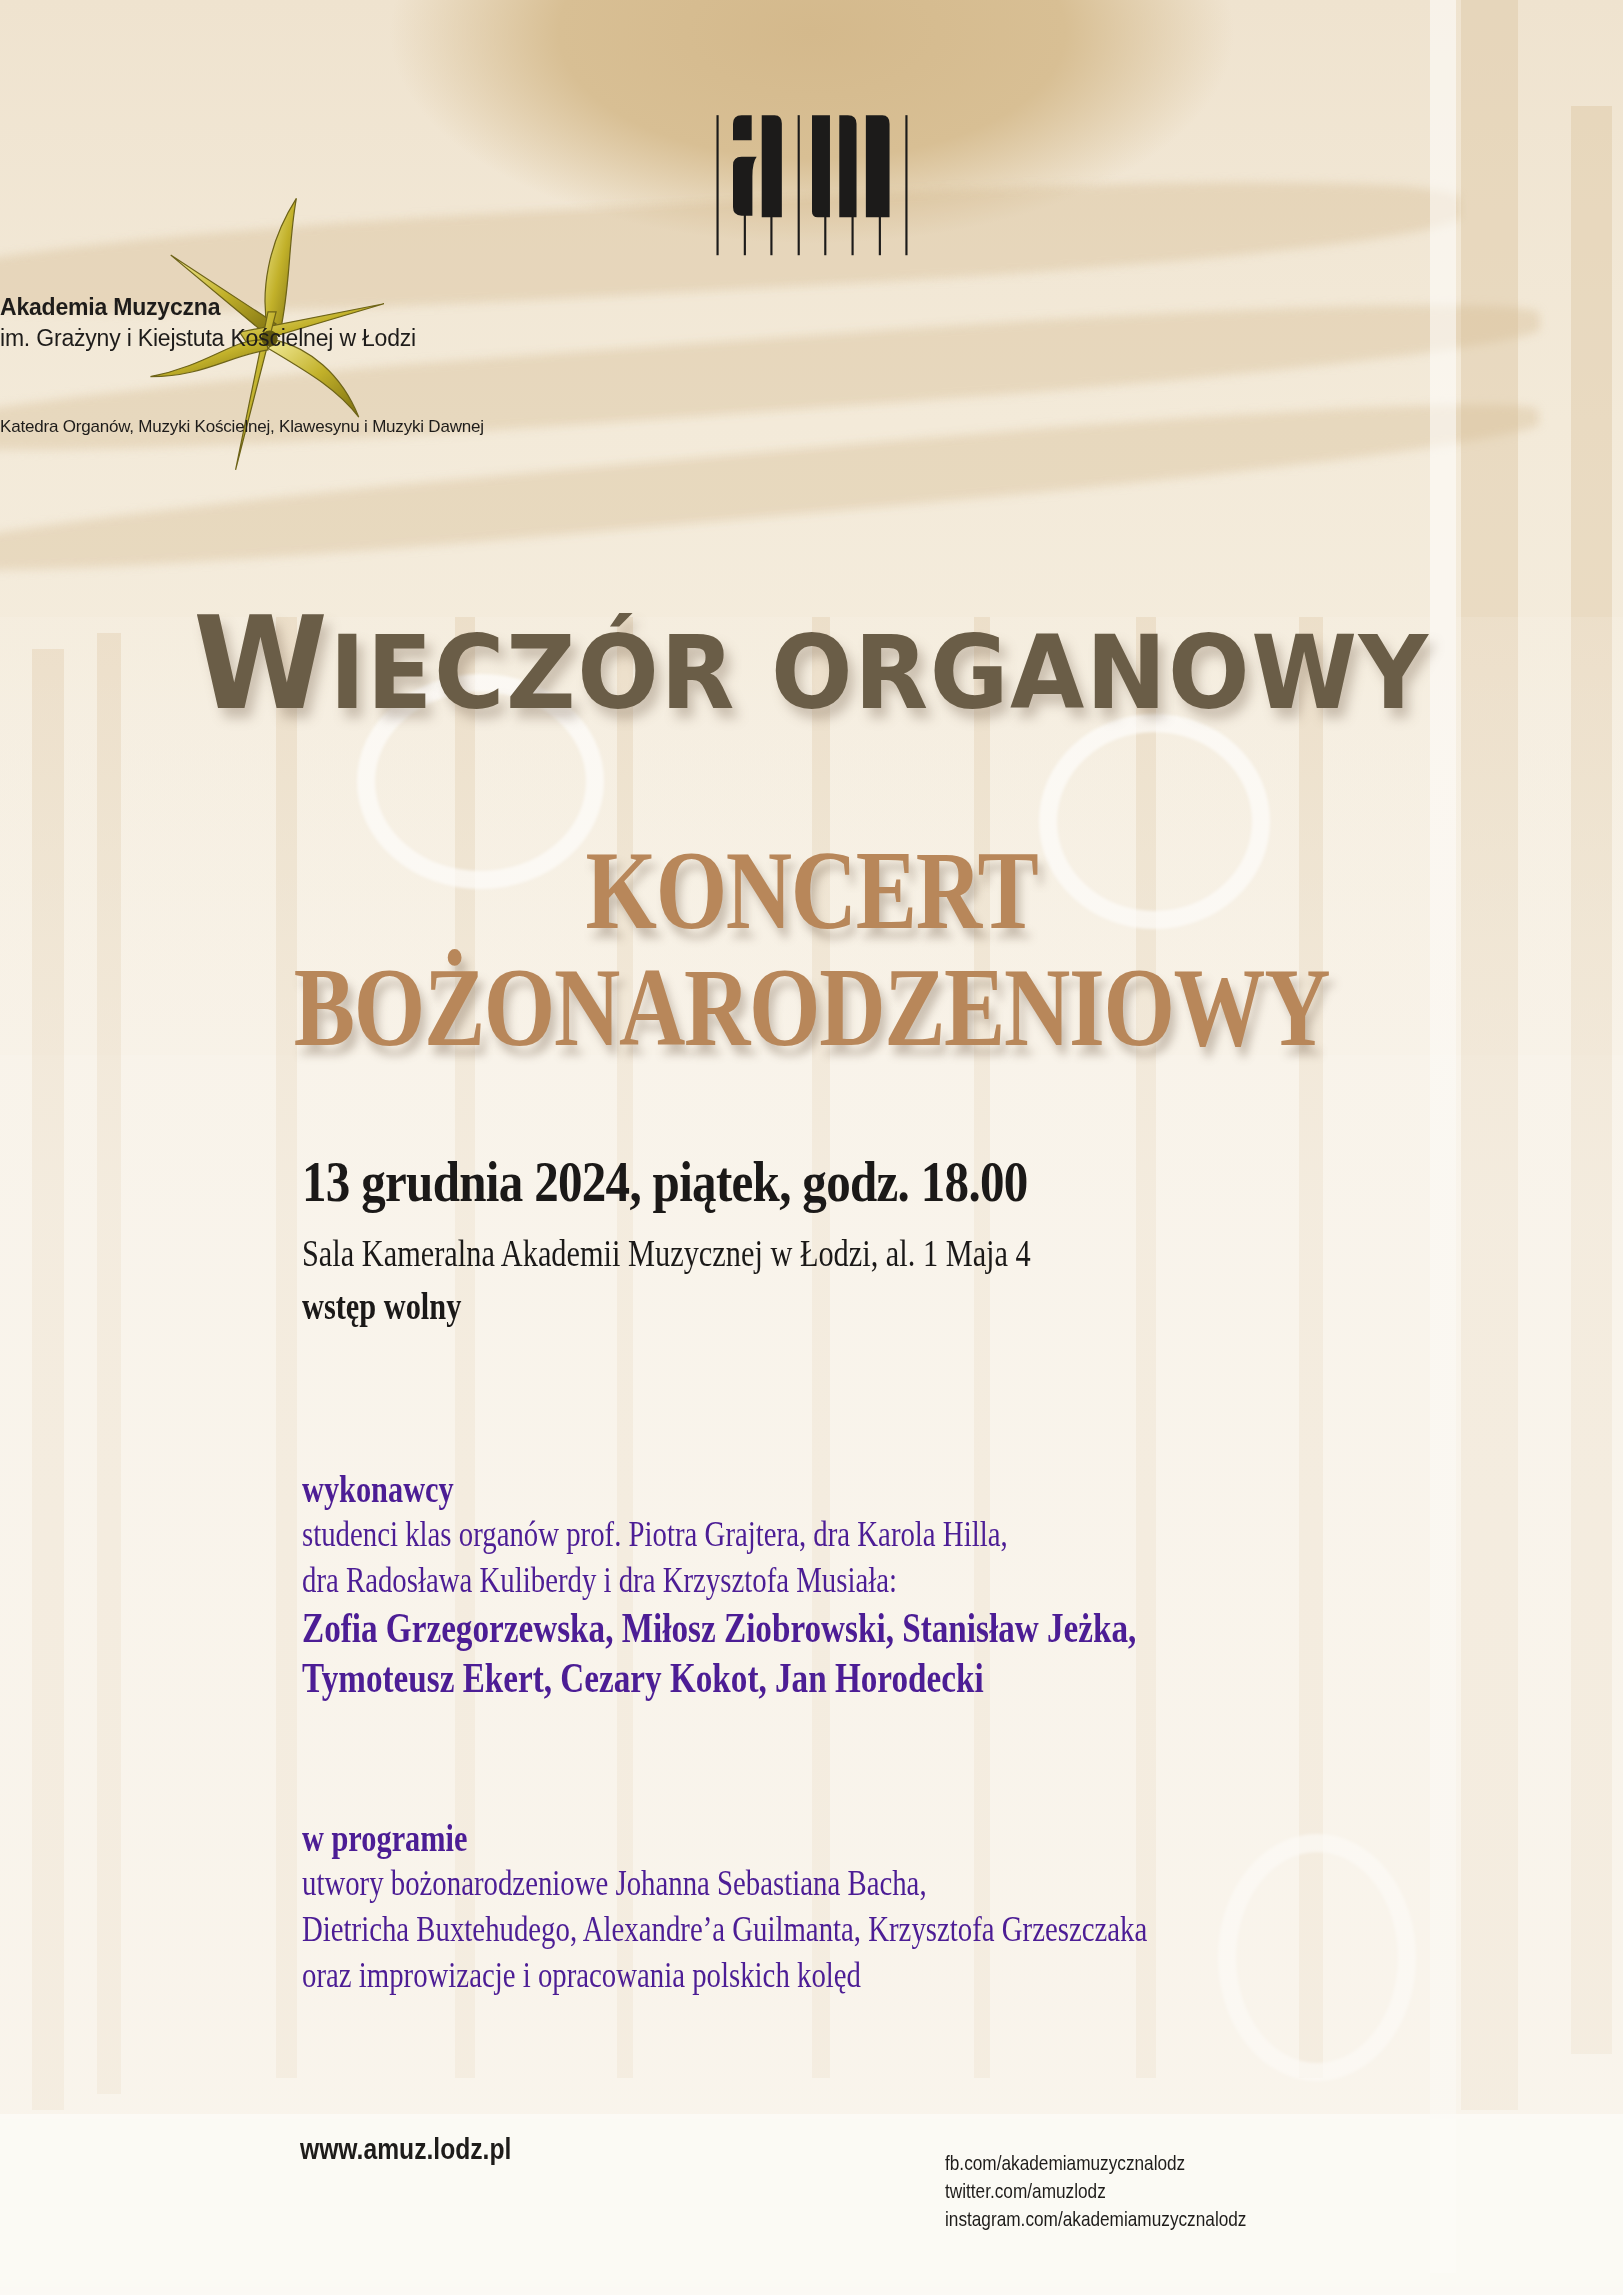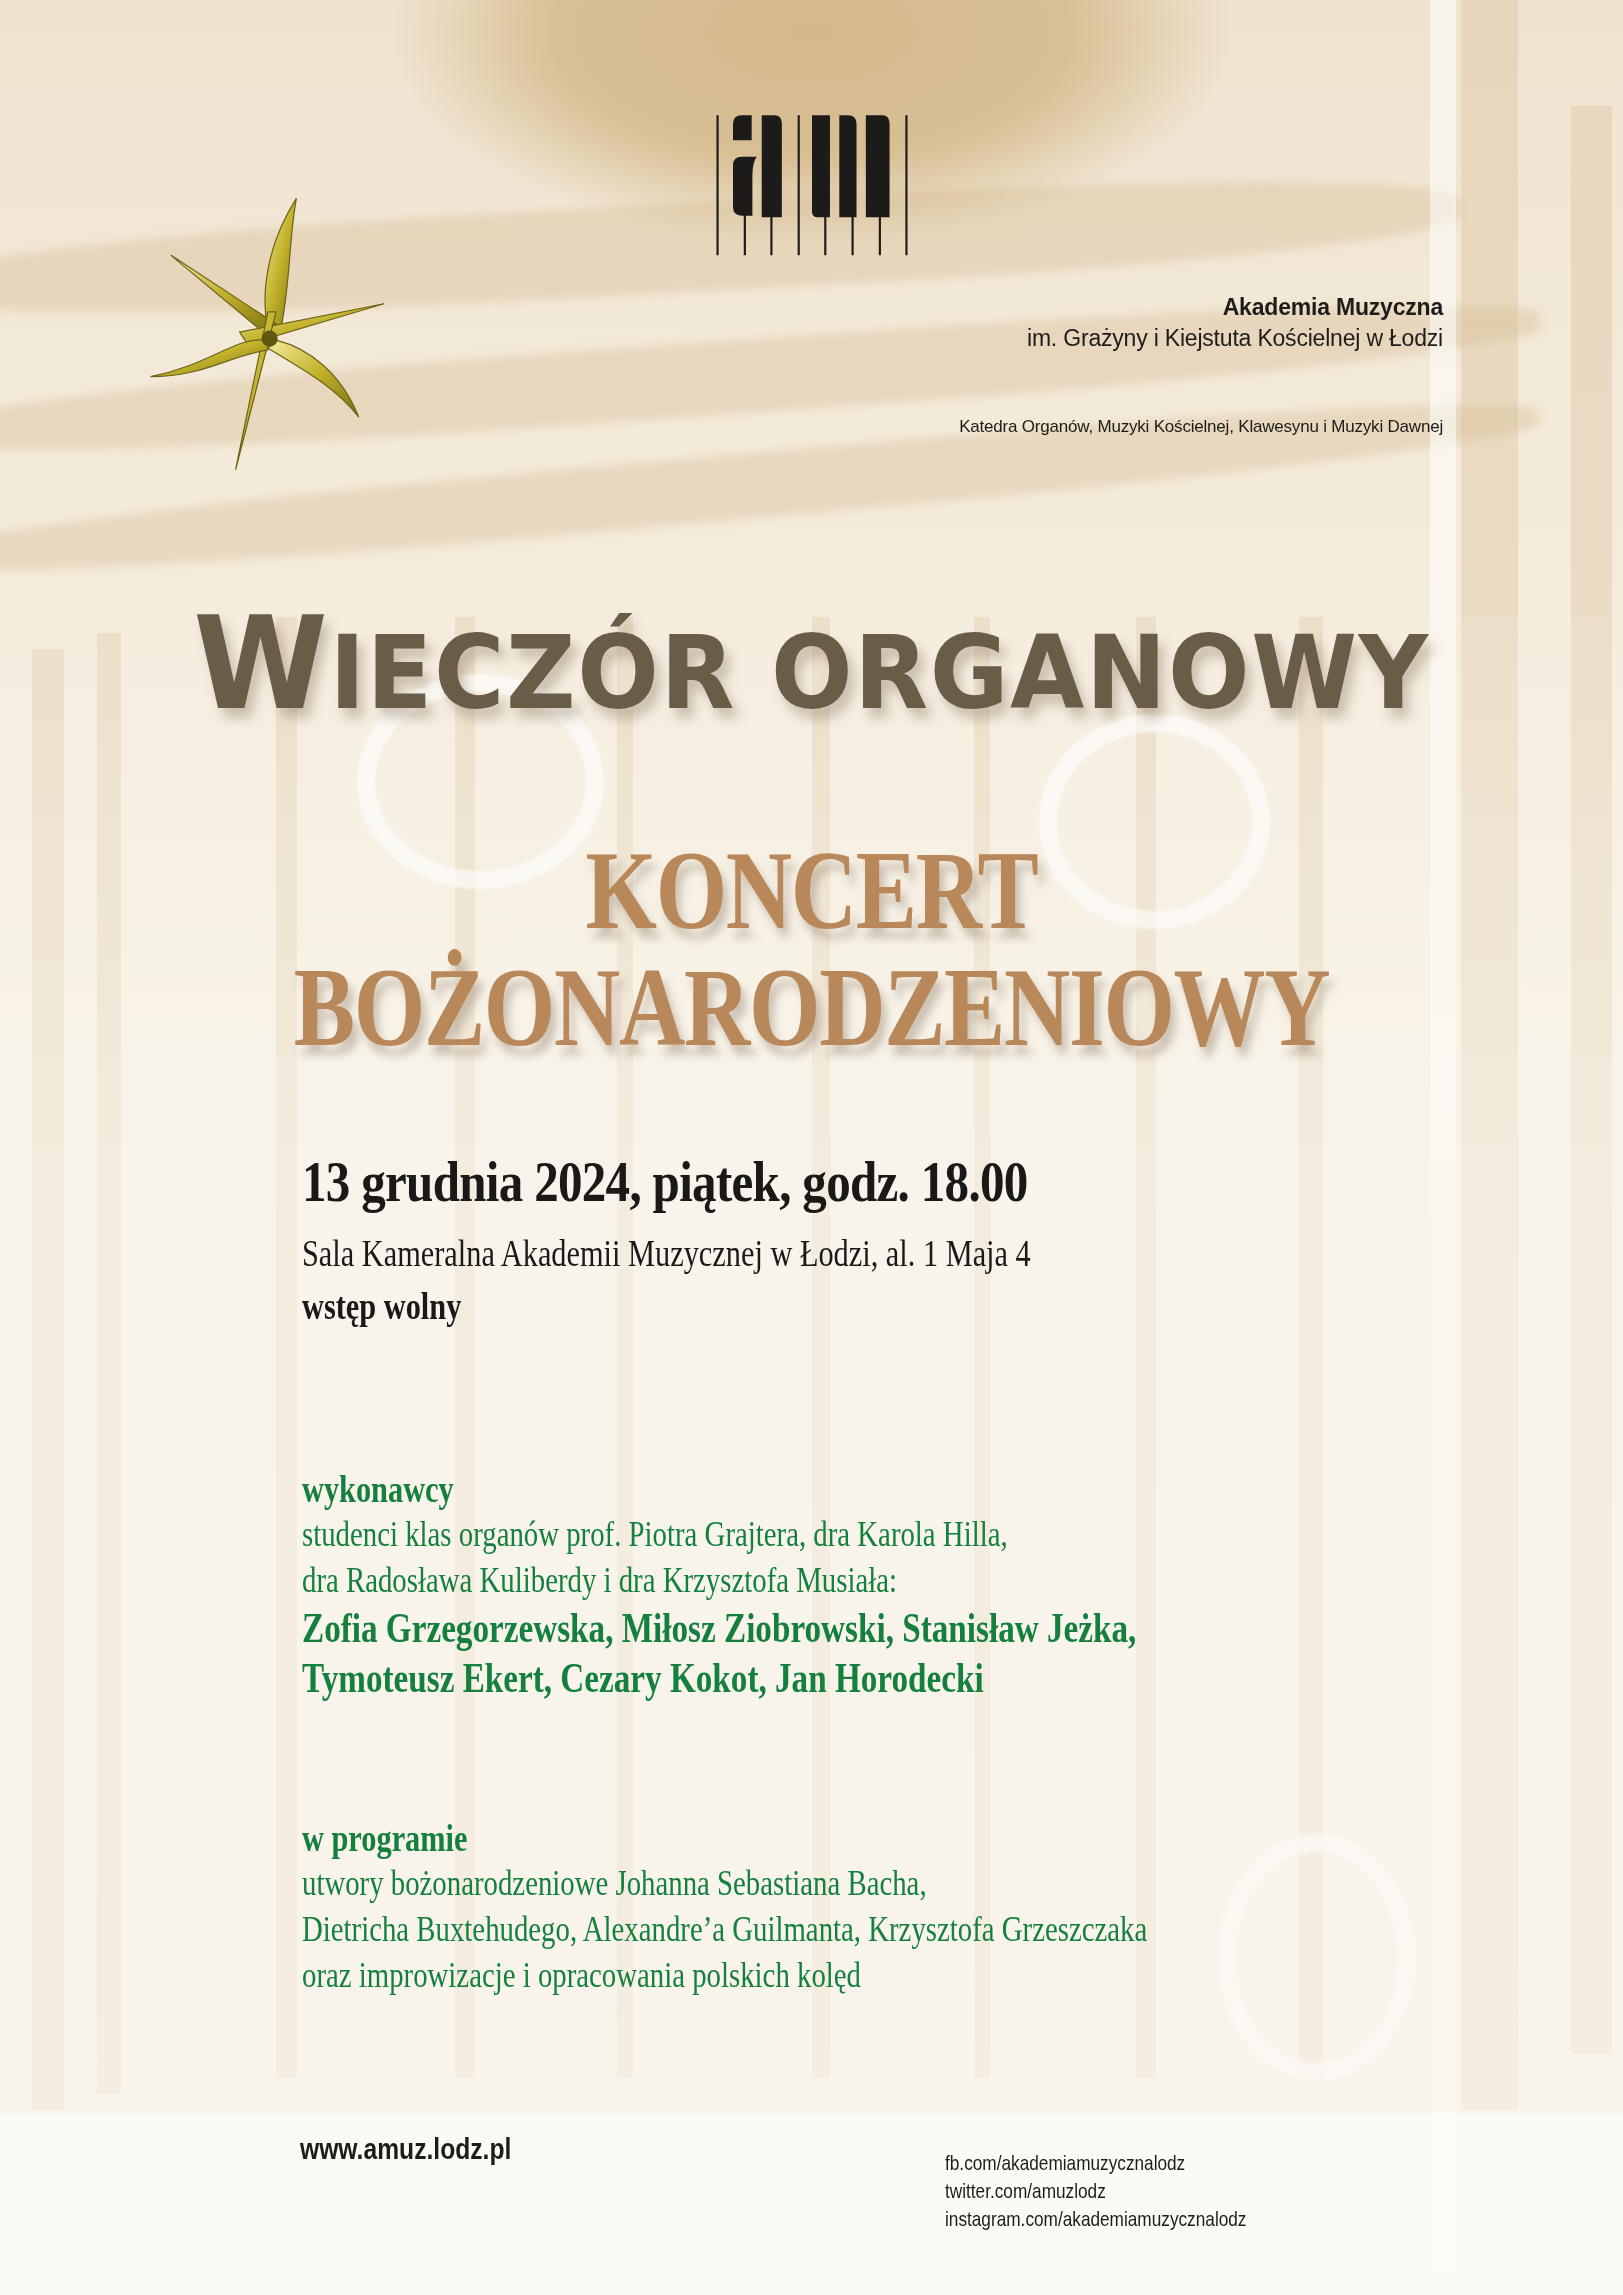--- a/index.html
+++ b/index.html
@@ -27,21 +27,21 @@
     position: absolute; left: 0; top: 2114px; width: 1623px; height: 181px;
     background: rgba(252,250,246,0.88);
   }
 
   
   .star { position: absolute; left: 146px; top: 170px; width: 244px; height: 308px; }
 
   
   .logo { position: absolute; left: 704px; top: 108px; width: 216px; height: 158px; }
   .inst-name {
-    position: absolute; left: 0; width: 1443px; text-align: right;
+    position: absolute; left: 0; width: 1443px; text-align: left;
     font-family: "Liberation Sans", sans-serif; color: #1e1c1a;
   }
   .inst-1 { top: 294px; font-size: 23px; font-weight: bold; letter-spacing: -0.2px; }
   .inst-2 { top: 325px; font-size: 23px; letter-spacing: -0.2px; }
   .inst-3 { top: 417px; font-size: 17px; letter-spacing: -0.2px; }
 
   
   .title-1 {
     position: absolute; left: 0; width: 1623px; top: 593px; text-align: center;
     font-family: "DejaVu Sans", sans-serif; font-size: 96px; font-weight: bold;
@@ -59,21 +59,21 @@
   }
   .title-2.l1 { top: 834px; }
   .title-2.l2 { top: 951px; }
 
   
   .content { position: absolute; left: 302px; top: 1149px; width: 1177px; color: #1b1918; }
   .date { font-size: 57px; font-weight: bold; letter-spacing: -0.8px; transform-origin: left; transform: scaleX(0.86); white-space: nowrap; margin: 0; }
   .venue { font-size: 37px; margin: 18px 0 0 0; transform-origin: left; transform: scaleX(0.82); white-space: nowrap; }
   .entry { font-size: 37px; font-weight: bold; margin: 9.7px 0 0 0; transform-origin: left; transform: scaleX(0.82); white-space: nowrap; }
 
-  .section { position: absolute; left: 302px; color: #15803d; }
+  .section { position: absolute; left: 302px; color: #4c1d95; }
   .section .head { font-size: 37px; font-weight: bold; transform-origin: left; transform: scaleX(0.82); white-space: nowrap; }
   .section .line { font-size: 36px; line-height: 46px; transform-origin: left; transform: scaleX(0.80); white-space: nowrap; }
   .section .line.b { font-size: 42px; font-weight: bold; line-height: 50px; transform: scaleX(0.79); }
   .sec-performers { top: 1468px; }
   .sec-program { top: 1817px; }
 
   
   .website {
     position: absolute; left: 300px; top: 2133px; font-family: "Liberation Sans", sans-serif;
     font-weight: bold; font-size: 29px; color: #1e1c1a; transform-origin: left; transform: scaleX(0.85);

